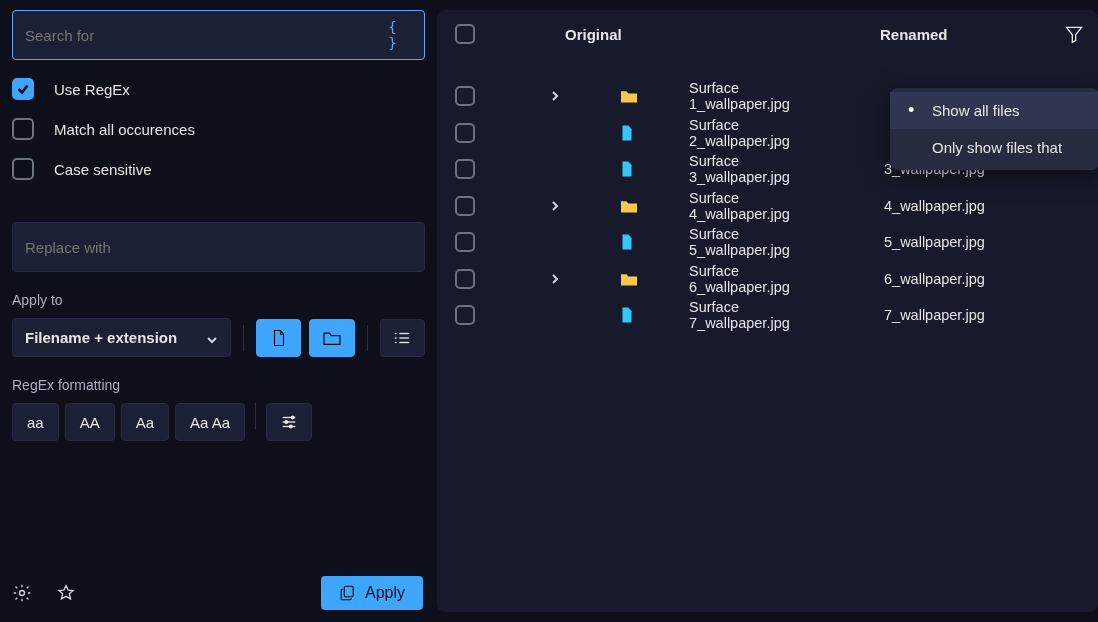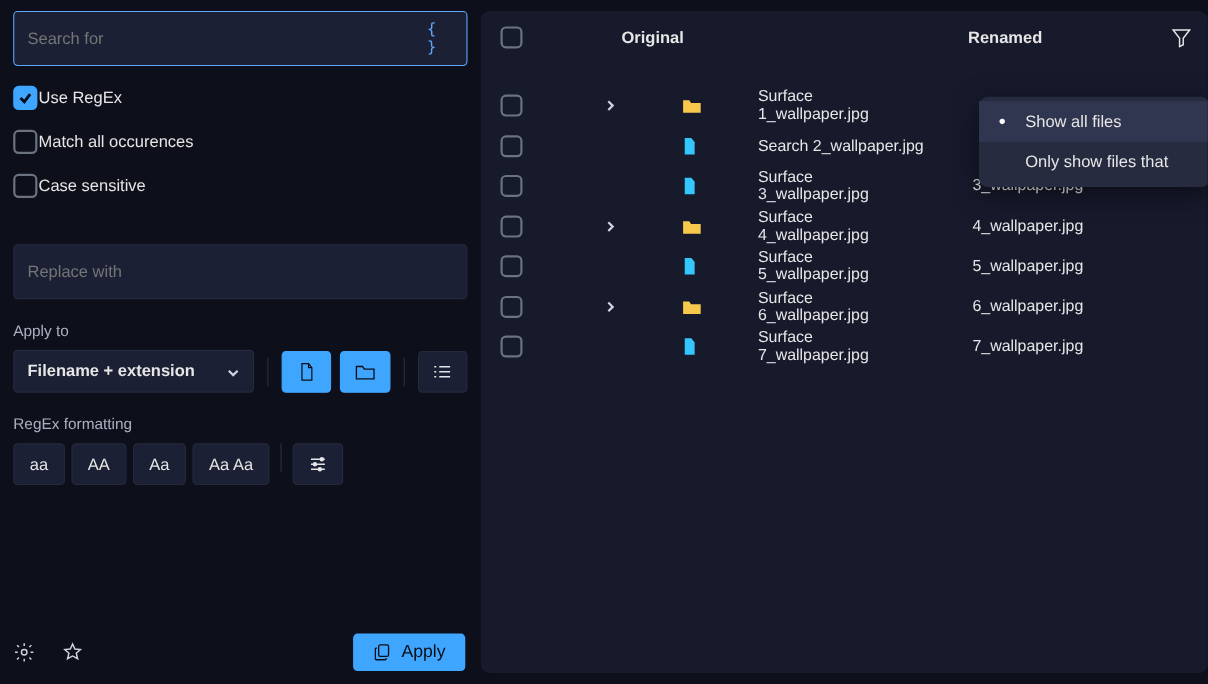--- a/index.html
+++ b/index.html
@@ -4,21 +4,21 @@
 <style>
 * { margin: 0; padding: 0; box-sizing: border-box; font-family: "Segoe UI", Arial, sans-serif; }
 body { background: #0d0f1a; color: #e6e6e6; width: 1098px; height: 622px; overflow: hidden; font-size: 14px; }
 .app { display: flex; height: 100%; }
 .left-panel { width: 437px; padding: 10px 12px 12px 12px; display: flex; flex-direction: column; position: relative; }
 .right-panel { flex: 1; background: #161a2b; border-radius: 8px; margin: 10px 0 10px 0; position: relative; overflow: hidden; }
 .input-box { background: #1b2034; border: 1px solid #252a3f; border-radius: 4px; padding: 0 12px; height: 50px; display: flex; align-items: center; color: #bfc3d0; position: relative; }
 .input-box input { background: transparent; border: none; color: #14b8a6; font-size: 15px; width: 100%; outline: none; }
 .input-box.search { border: 1px solid #60a5fa; }
 .braces { color: #60a5fa; font-size: 14px; font-family: monospace; }
-.check-row { display: flex; align-items: center; gap: 1px; margin-top: 18px; font-size: 15px; }
+.check-row { display: flex; align-items: center; gap: 20px; margin-top: 18px; font-size: 15px; }
 .checkbox { width: 22px; height: 22px; border: 2px solid #6b7280; border-radius: 5px; display: flex; align-items: center; justify-content: center; cursor: pointer; }
 .checkbox.checked { background: #3ea6ff; border-color: #3ea6ff; }
 .checkbox.checked svg { display: block; }
 .checkbox svg { display: none; width: 14px; height: 14px; stroke: #0b0e17; stroke-width: 3; fill: none; }
 .section-label { color: #aab0c0; font-size: 14px; margin-top: 20px; margin-bottom: 10px; }
 .apply-row { display: flex; align-items: center; gap: 8px; }
 .dropdown { background: #1b2034; border: 1px solid #252a3f; border-radius: 4px; padding: 10px 12px; display: flex; align-items: center; justify-content: space-between; cursor: pointer; width: 222px; font-size: 15px; font-weight: bold; }
 .sep { width: 1px; height: 26px; background: #2a2f45; margin: 0 4px; }
 .icon-btn { background: #1b2034; border: 1px solid #252a3f; width: 46px; height: 38px; border-radius: 4px; display: flex; align-items: center; justify-content: center; cursor: pointer; }
 .icon-btn.active { background: #3ea6ff; border-color: #3ea6ff; }
@@ -207,21 +207,21 @@
         <div class="row">
           <div class="cb-col">
             <div class="sm-checkbox"></div>
           </div>
           <div class="chev-col"></div>
           <div class="icon-col file-icon">
             <svg viewBox="0 0 20 24">
               <path d="M4 2 H12 L16 7 V22 H4 Z"></path>
             </svg>
           </div>
-          <div class="orig-col">Search 2_wallpaper.jpg</div>
+          <div class="orig-col">Surface 2_wallpaper.jpg</div>
           <div class="ren-col"></div>
         </div>
         <div class="row">
           <div class="cb-col">
             <div class="sm-checkbox"></div>
           </div>
           <div class="chev-col"></div>
           <div class="icon-col file-icon">
             <svg viewBox="0 0 20 24">
               <path d="M4 2 H12 L16 7 V22 H4 Z"></path>

